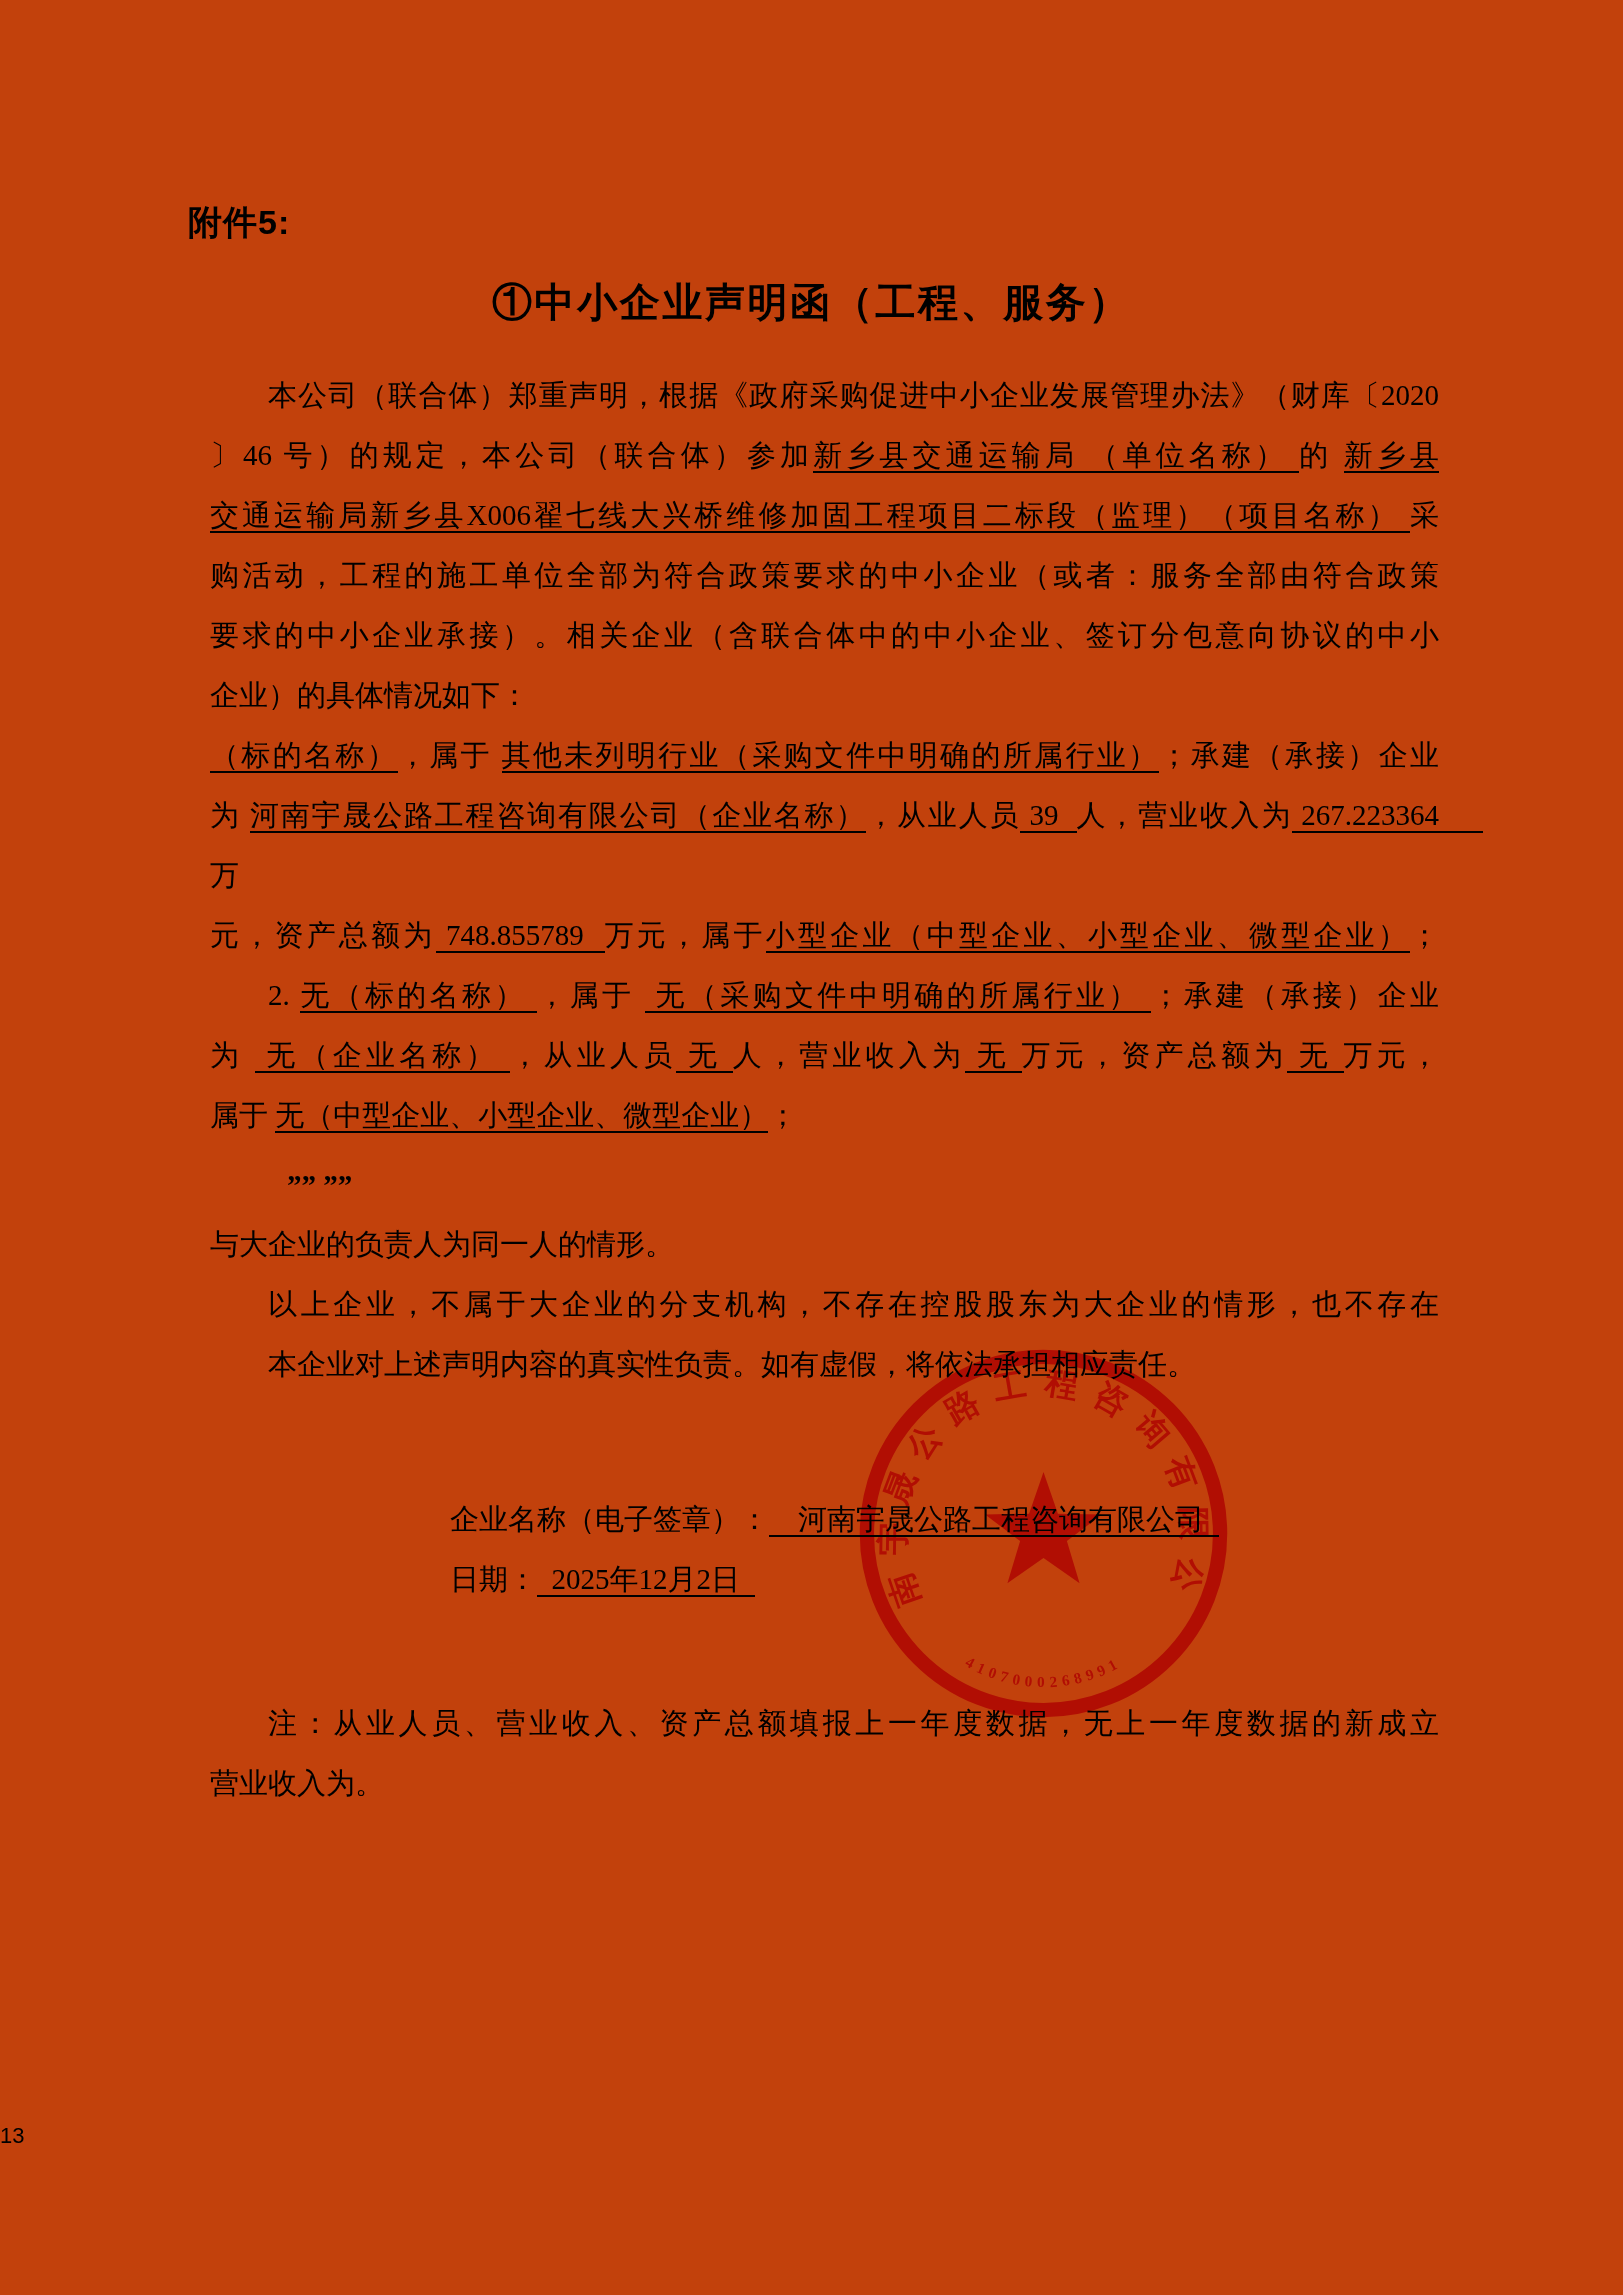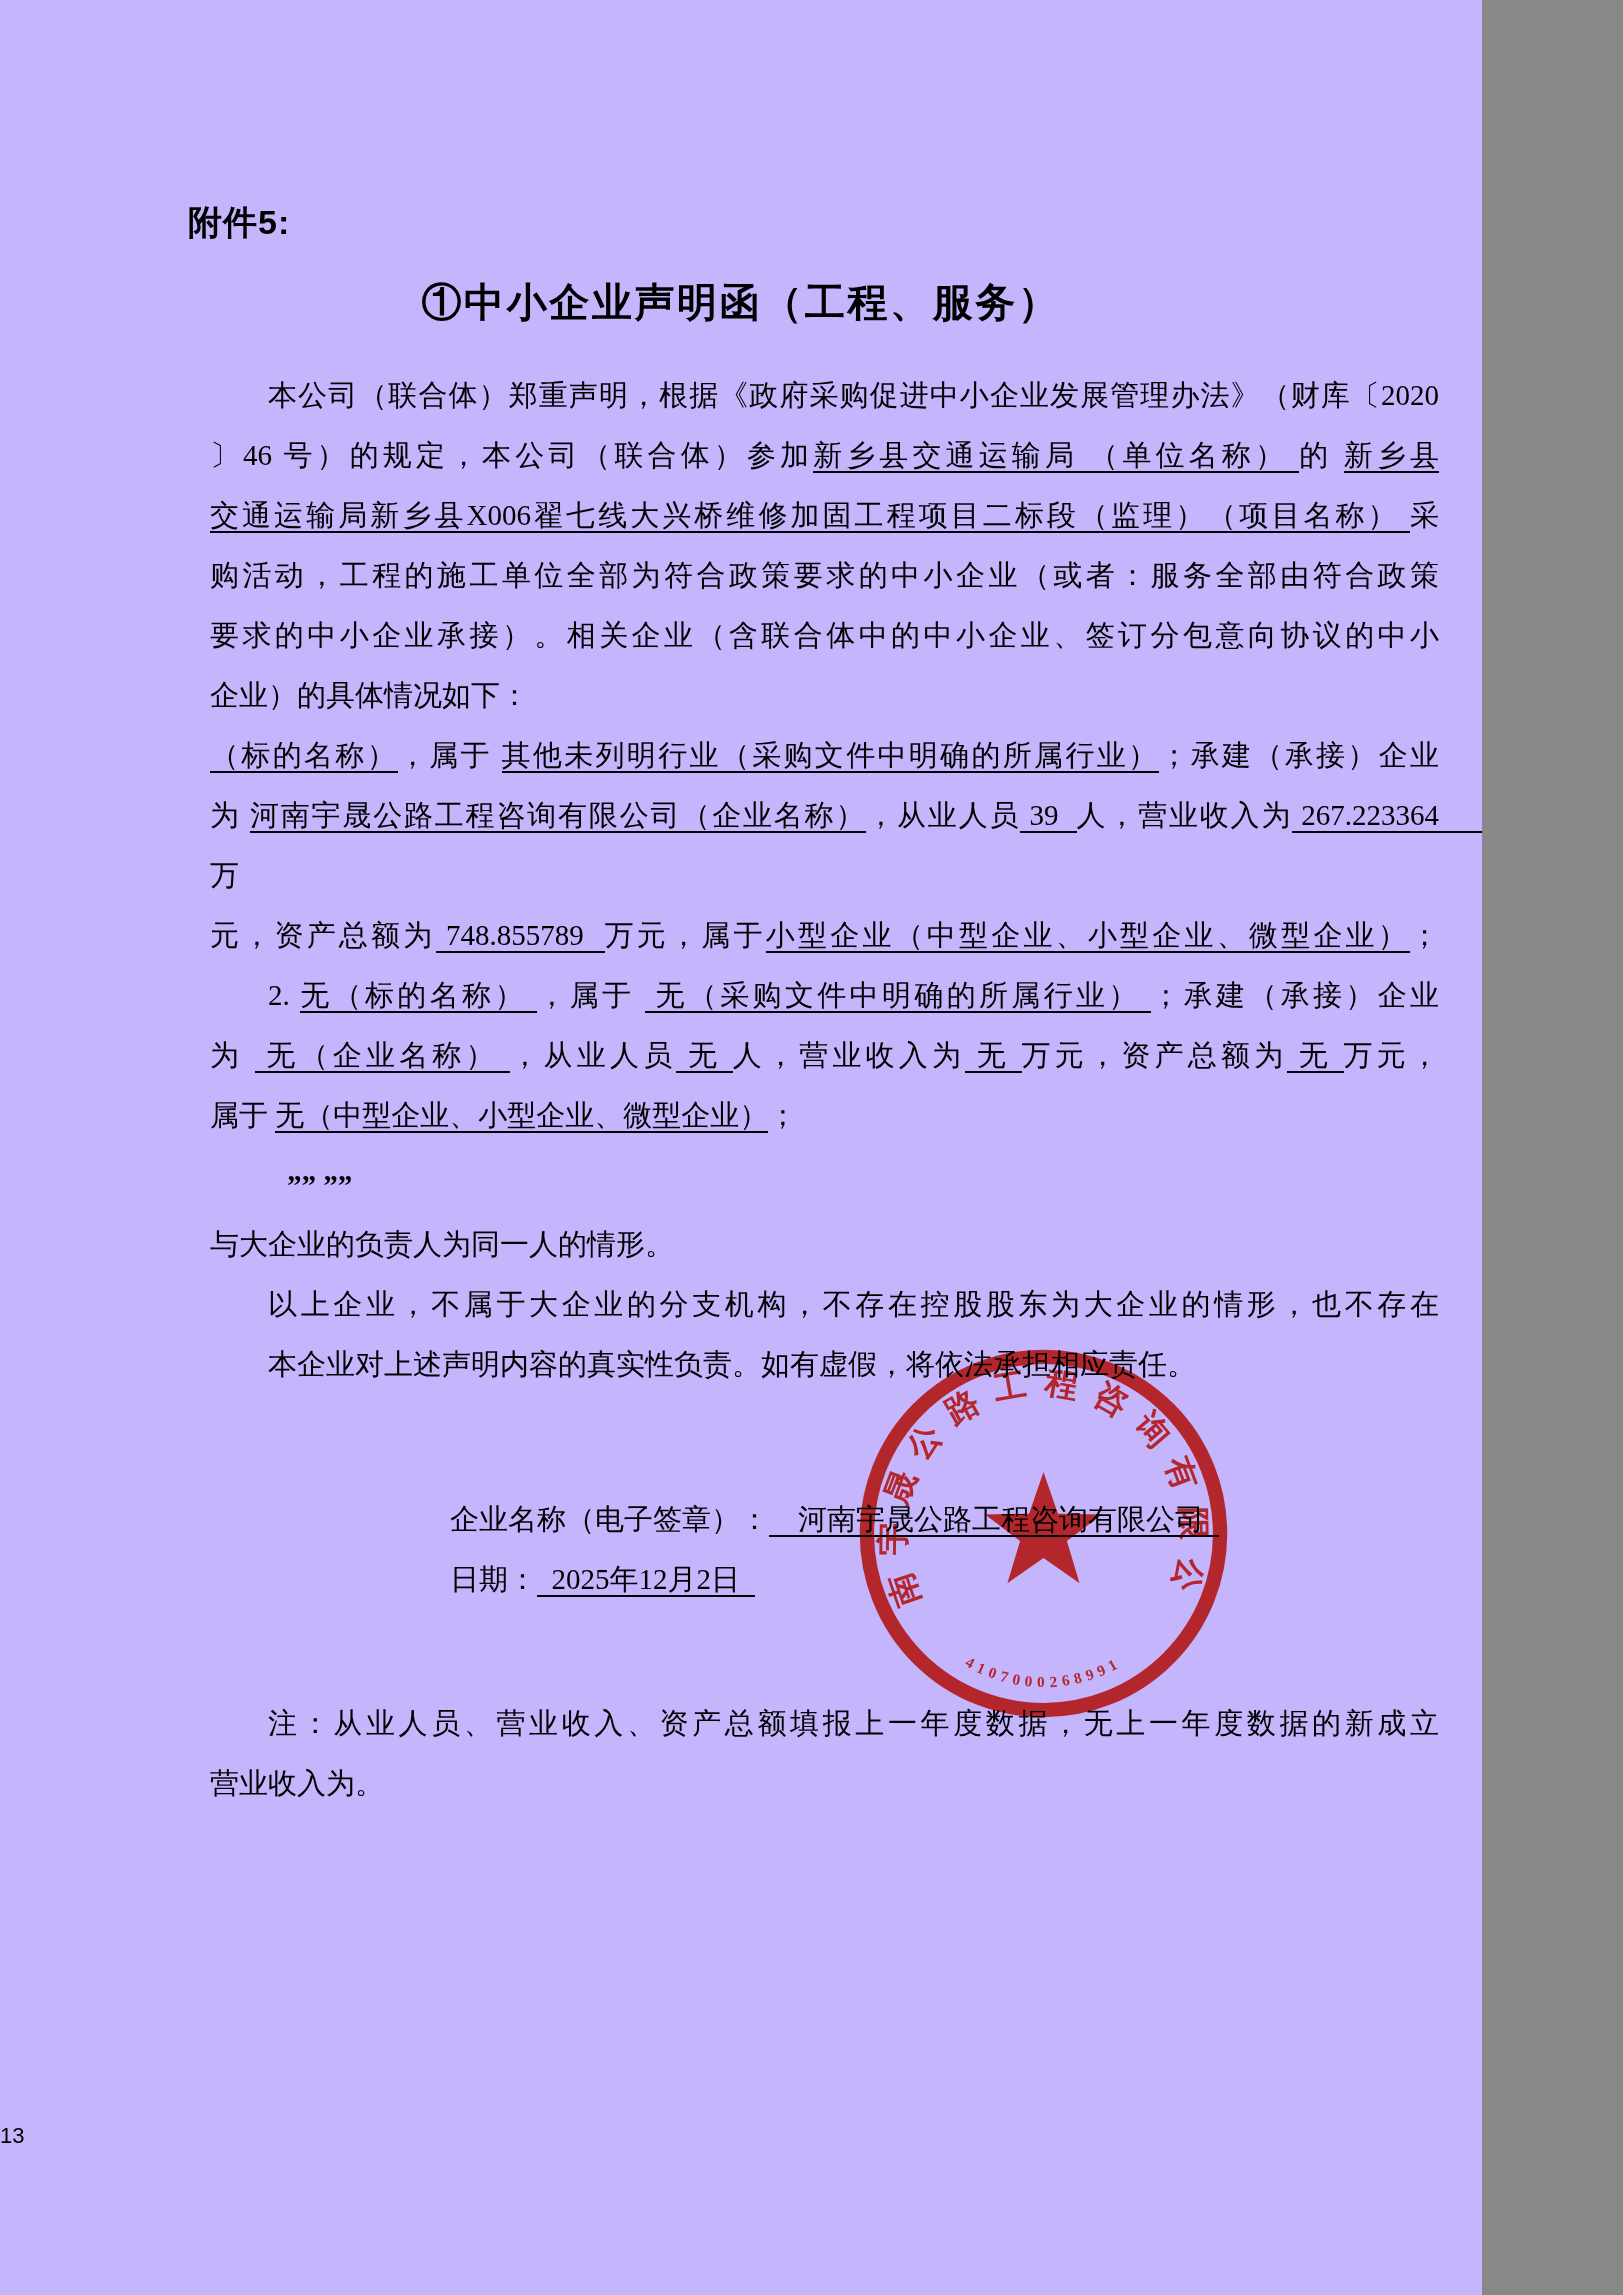--- a/index.html
+++ b/index.html
@@ -1,19 +1,19 @@
 <!DOCTYPE html>
 <html style="font-size:8.2px"><head>
 <meta charset="utf-8">
 <style>
   html,body { margin:0; padding:0; background:#888; }
   .page {
     position:relative;
-    width:1482px; height:2295px;
-    background:#c4b5fd;
+    width:1623px; height:2295px;
+    background:#c2410c;
     font-family:"Liberation Serif","DejaVu Serif",serif;
     color:#000;
     overflow:hidden;
   }
   .attachment {
     position:absolute; left:188px; top:200px;
     font-family:"Liberation Sans","DejaVu Sans",sans-serif;
     font-weight:bold; font-size:34px; letter-spacing:1px;
   }
   .title {

